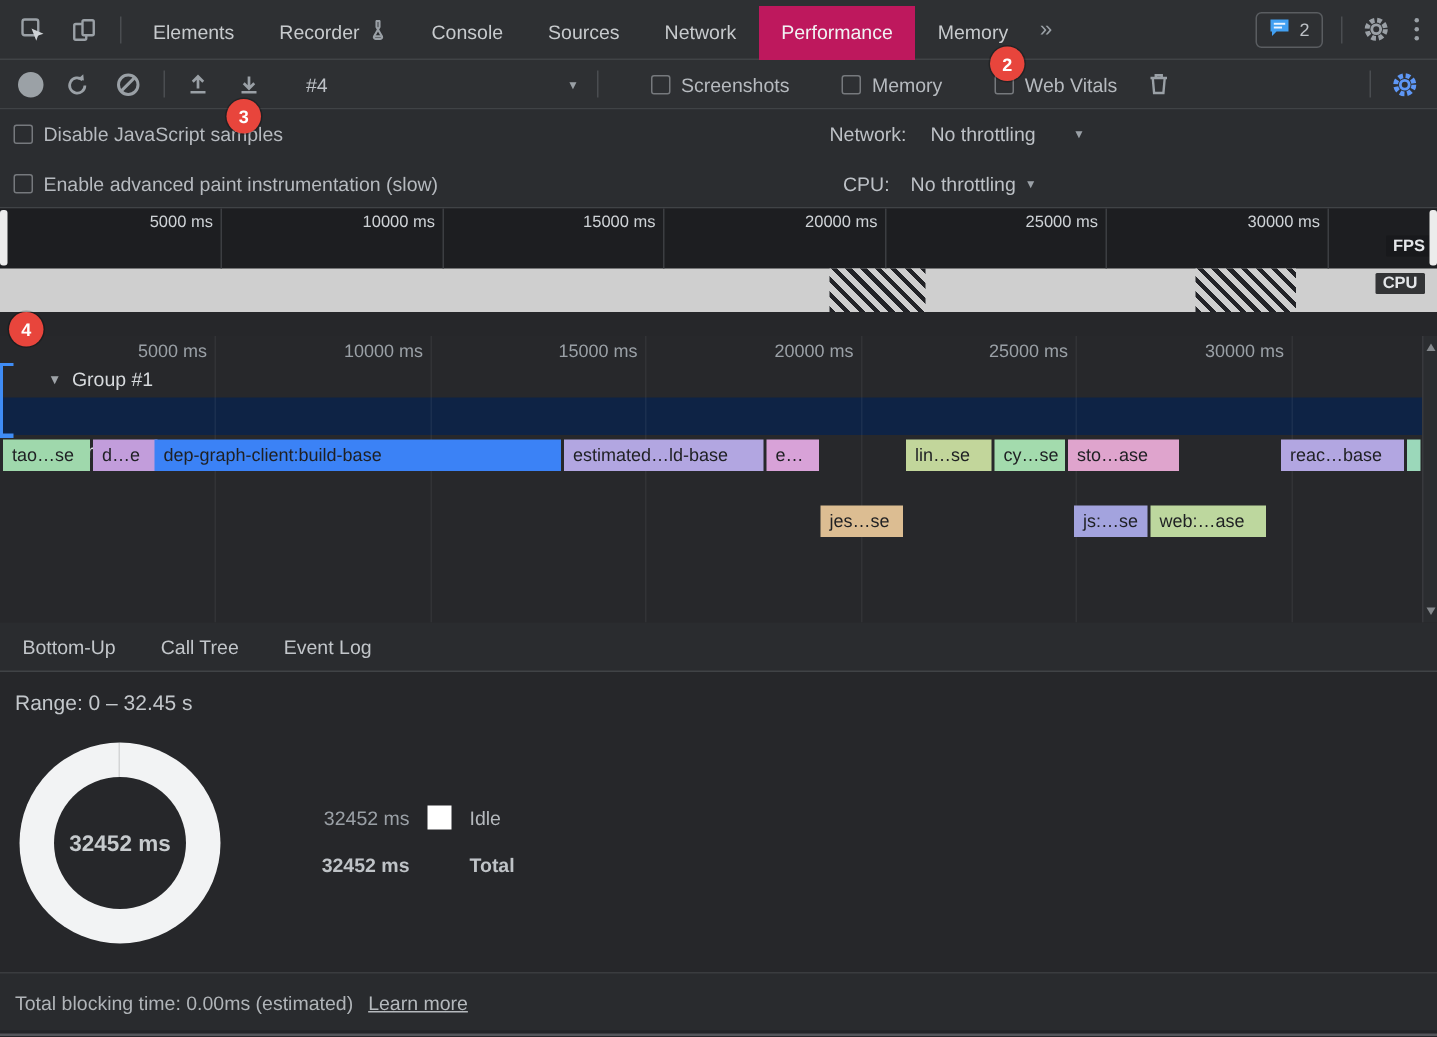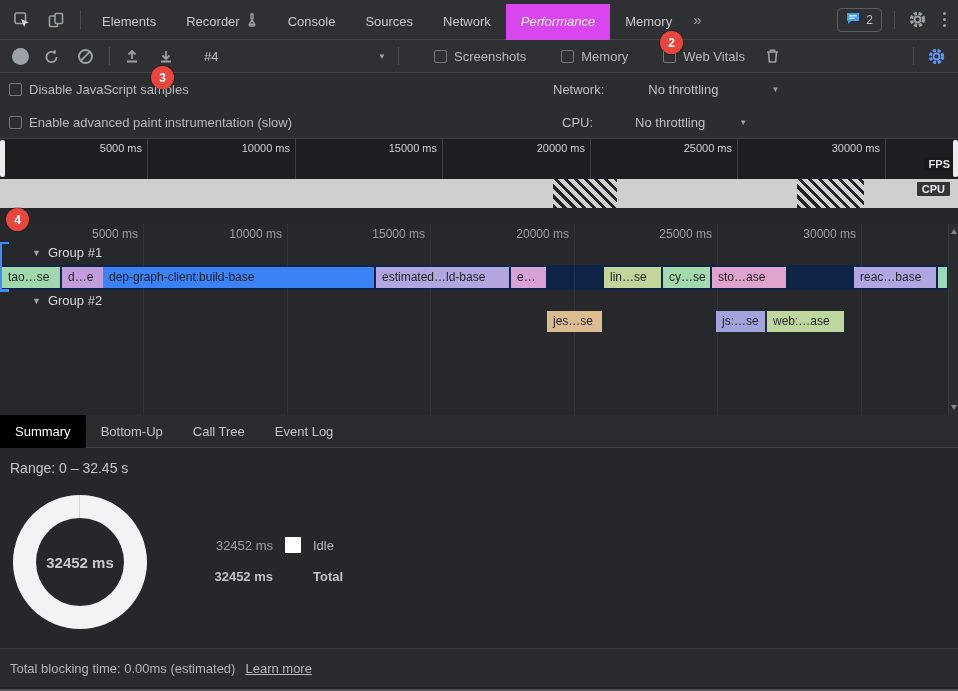--- a/index.html
+++ b/index.html
@@ -5,38 +5,38 @@
   html,body{margin:0;padding:0;background:#202124;}
   .dt{position:relative;width:958px;height:691px;overflow:hidden;background:#26272a;
       font-family:"Liberation Sans",sans-serif;color:#c7cacd;}
   .abs{position:absolute;}
   .row{position:absolute;left:0;width:958px;display:flex;align-items:center;box-sizing:border-box;}
   .vdiv{width:1px;height:18px;background:#4a4d51;flex:0 0 1px;}
   
   .tabbar{top:0;height:40px;background:#2e3033;border-bottom:1px solid #404346;}
   .iconbtn{display:flex;align-items:center;justify-content:center;width:24px;height:24px;color:#9aa0a6;}
   .tab{height:36px;margin-top:4px;display:flex;align-items:center;padding:0 15px;font-size:13px;color:#c7cacd;gap:6px;white-space:nowrap;}
-  .tab.sel{background:#d946ef;color:#f1f3f4;font-style:italic;}
+  .tab.sel{background:#be185d;color:#f1f3f4;}
   .chevmore{color:#9aa0a6;font-size:15px;margin-left:6px;}
   .chatbtn{display:flex;align-items:center;gap:6px;border:1px solid #5a5d61;border-radius:4px;height:22px;padding:0 8px;margin-left:auto;color:#bdc1c6;font-size:12px;}
   .dots{display:flex;flex-direction:column;gap:3px;margin:0 12px 0 14px;}
   .dots i{width:3px;height:3px;border-radius:50%;background:#9aa0a6;}
   
   .ptb{top:40px;height:33px;background:#2e3033;border-bottom:1px solid #404346;}
   .reccircle{width:17px;height:17px;border-radius:50%;background:#9ba1a6;margin-left:12px;}
   .nosym{position:relative;width:15px;height:15px;border:2px solid #9aa0a6;border-radius:50%;box-sizing:border-box;}
   .nosym::before{content:"";position:absolute;left:-1px;top:4.5px;width:13px;height:2px;background:#9aa0a6;transform:rotate(-45deg);}
   .selectbox{display:flex;align-items:center;justify-content:space-between;width:182px;margin-left:26px;font-size:13px;color:#bdc1c6;}
   .dd{font-size:8px;color:#9aa0a6;}
   .check{display:flex;align-items:center;gap:7px;font-size:13px;color:#b6babf;white-space:nowrap;margin-left:17px;}
   .cbox{width:13px;height:13px;border:1.5px solid #76797d;border-radius:2px;box-sizing:border-box;flex:0 0 13px;}
   
   .optrow{height:33px;background:#2b2d30;}
   #opt1{top:73px;} #opt2{top:106px;border-bottom:1px solid #404346;}
-  .throttle{display:flex;align-items:center;font-size:13px;color:#bdc1c6;gap:28px;}
+  .throttle{display:flex;align-items:center;font-size:13px;color:#bdc1c6;}
   
   .nbadge{position:absolute;width:23px;height:23px;border-radius:50%;background:#e8453c;color:#fff;
           font-size:12px;font-weight:bold;display:flex;align-items:center;justify-content:center;
           z-index:60;box-shadow:0 0 0 1px rgba(0,0,0,.25);}
   #badge2{left:660px;top:31px;} #badge3{left:151px;top:66px;} #badge4{left:6px;top:208px;}
   
   .overview{top:139px;height:69px;background:#1d1e21;}
   .ovtick{position:absolute;top:0;width:1px;height:40px;background:#3c3e42;}
   .ovlabel{position:absolute;top:3px;width:84px;text-align:right;font-size:11px;color:#ced2d6;}
   .cpuband{position:absolute;left:0;top:40px;width:958px;height:29px;background:#cfcfcf;}
@@ -45,21 +45,21 @@
   .chip{position:absolute;background:rgba(24,25,27,.85);color:#e4e6e9;font-size:11px;font-weight:bold;padding:1px 5px;border-radius:1px;}
   .netband{top:208px;height:16px;background:#1d1e21;border-bottom:1px solid #3a3c3f;}
   
   .flame{top:224px;height:191px;background:#27282b;}
   .ftick{position:absolute;top:0;width:1px;height:191px;background:rgba(255,255,255,.055);}
   .flabel{position:absolute;top:3px;width:84px;text-align:right;font-size:12px;color:#9aa0a6;}
   .ghead{position:absolute;left:32px;display:flex;align-items:center;gap:7px;font-size:13px;color:#d7dadd;}
   .gtri{font-size:9px;color:#9ea3a8;}
   .navy{position:absolute;left:0;top:41px;width:948px;height:25px;background:#0e2345;}
   .bar{position:absolute;height:21px;line-height:21px;font-size:12px;color:#1f2023;padding-left:6px;
-       box-sizing:border-box;overflow:hidden;white-space:nowrap;z-index:3;}
+       box-sizing:border-box;overflow:hidden;white-space:nowrap;z-index:3;margin-top:26px;}
   .bracket{position:absolute;left:0;top:18px;width:9px;height:50px;box-sizing:border-box;z-index:6;
            border-left:2px solid #3f8cf5;border-top:2px solid #3f8cf5;border-bottom:3px solid #3f8cf5;}
   .scrollcol{position:absolute;right:0;top:0;width:10px;height:191px;background:#2b2d30;border-left:1px solid #38393d;box-sizing:border-box;}
   .tri-up{position:absolute;left:2px;top:5px;width:0;height:0;border-left:3px solid transparent;border-right:3px solid transparent;border-bottom:5px solid #84888c;}
   .tri-dn{position:absolute;left:2px;bottom:5px;width:0;height:0;border-left:3px solid transparent;border-right:3px solid transparent;border-top:5px solid #84888c;}
   
   .tabbar2{top:415px;height:33px;background:#2a2c2f;border-bottom:1px solid #404346;}
   .btab{height:33px;display:flex;align-items:center;padding:0 15px;font-size:13px;color:#c2c6ca;white-space:nowrap;}
   .btab.sel{background:#000;color:#fff;}
   .summary{top:448px;height:200px;background:#26272a;}
@@ -287,21 +287,20 @@
       <div class="ghead" style="top: 69px;">
         <span class="gtri">▼</span>
         <span>Group #2</span>
       </div>
       <div class="bar" style="left: 547px; width: 55px; top: 87px; background: rgb(220, 189, 146);">jes…se</div>
       <div class="bar" style="left: 716px; width: 49px; top: 87px; background: rgb(163, 163, 222);">js:…se</div>
       <div class="bar" style="left: 767px; width: 77px; top: 87px; background: rgb(189, 215, 158);">web:…ase</div>
     </div>
 
   <div class="row tabbar2" id="btabs">
-      <div class="btab sel">Summary</div>
       <div class="btab">Bottom-Up</div>
       <div class="btab">Call Tree</div>
       <div class="btab">Event Log</div>
     </div>
 
   <div class="row summary" id="summary">
     <div class="rangetxt">Range: 0 – 32.45 s</div>
     <div class="donut">
       <div class="hole"></div>
       <div class="seam"></div>

